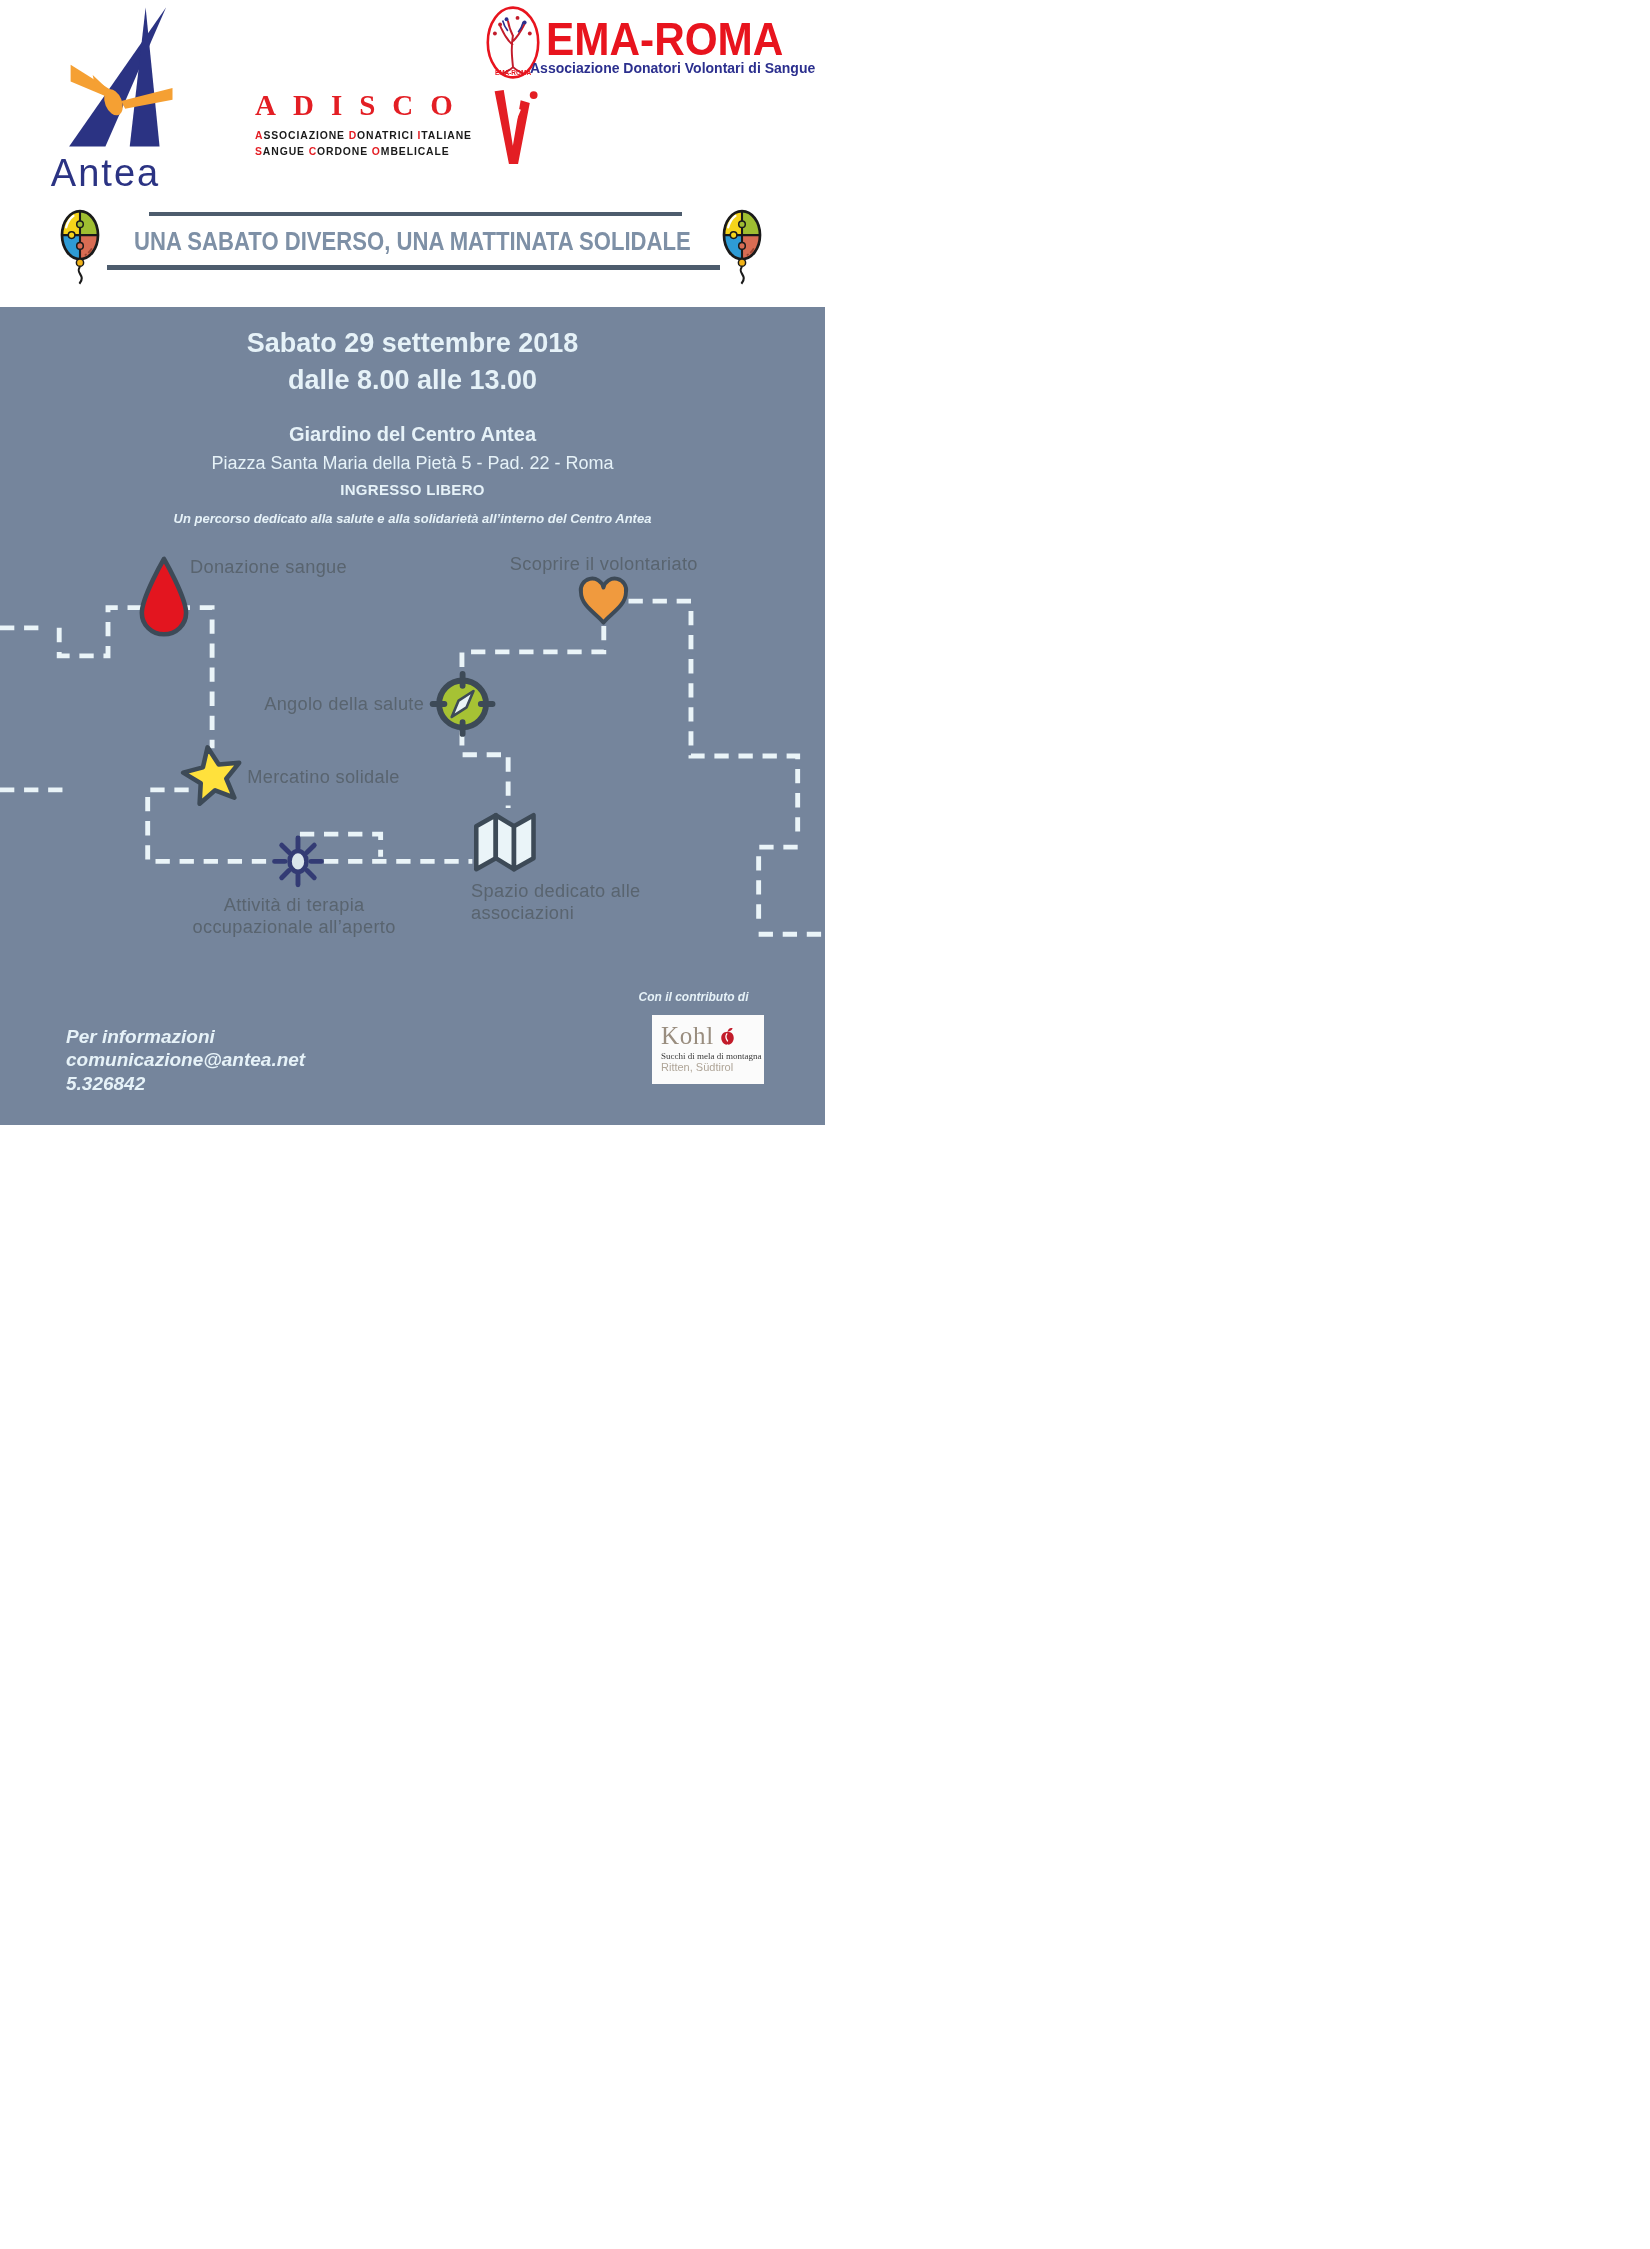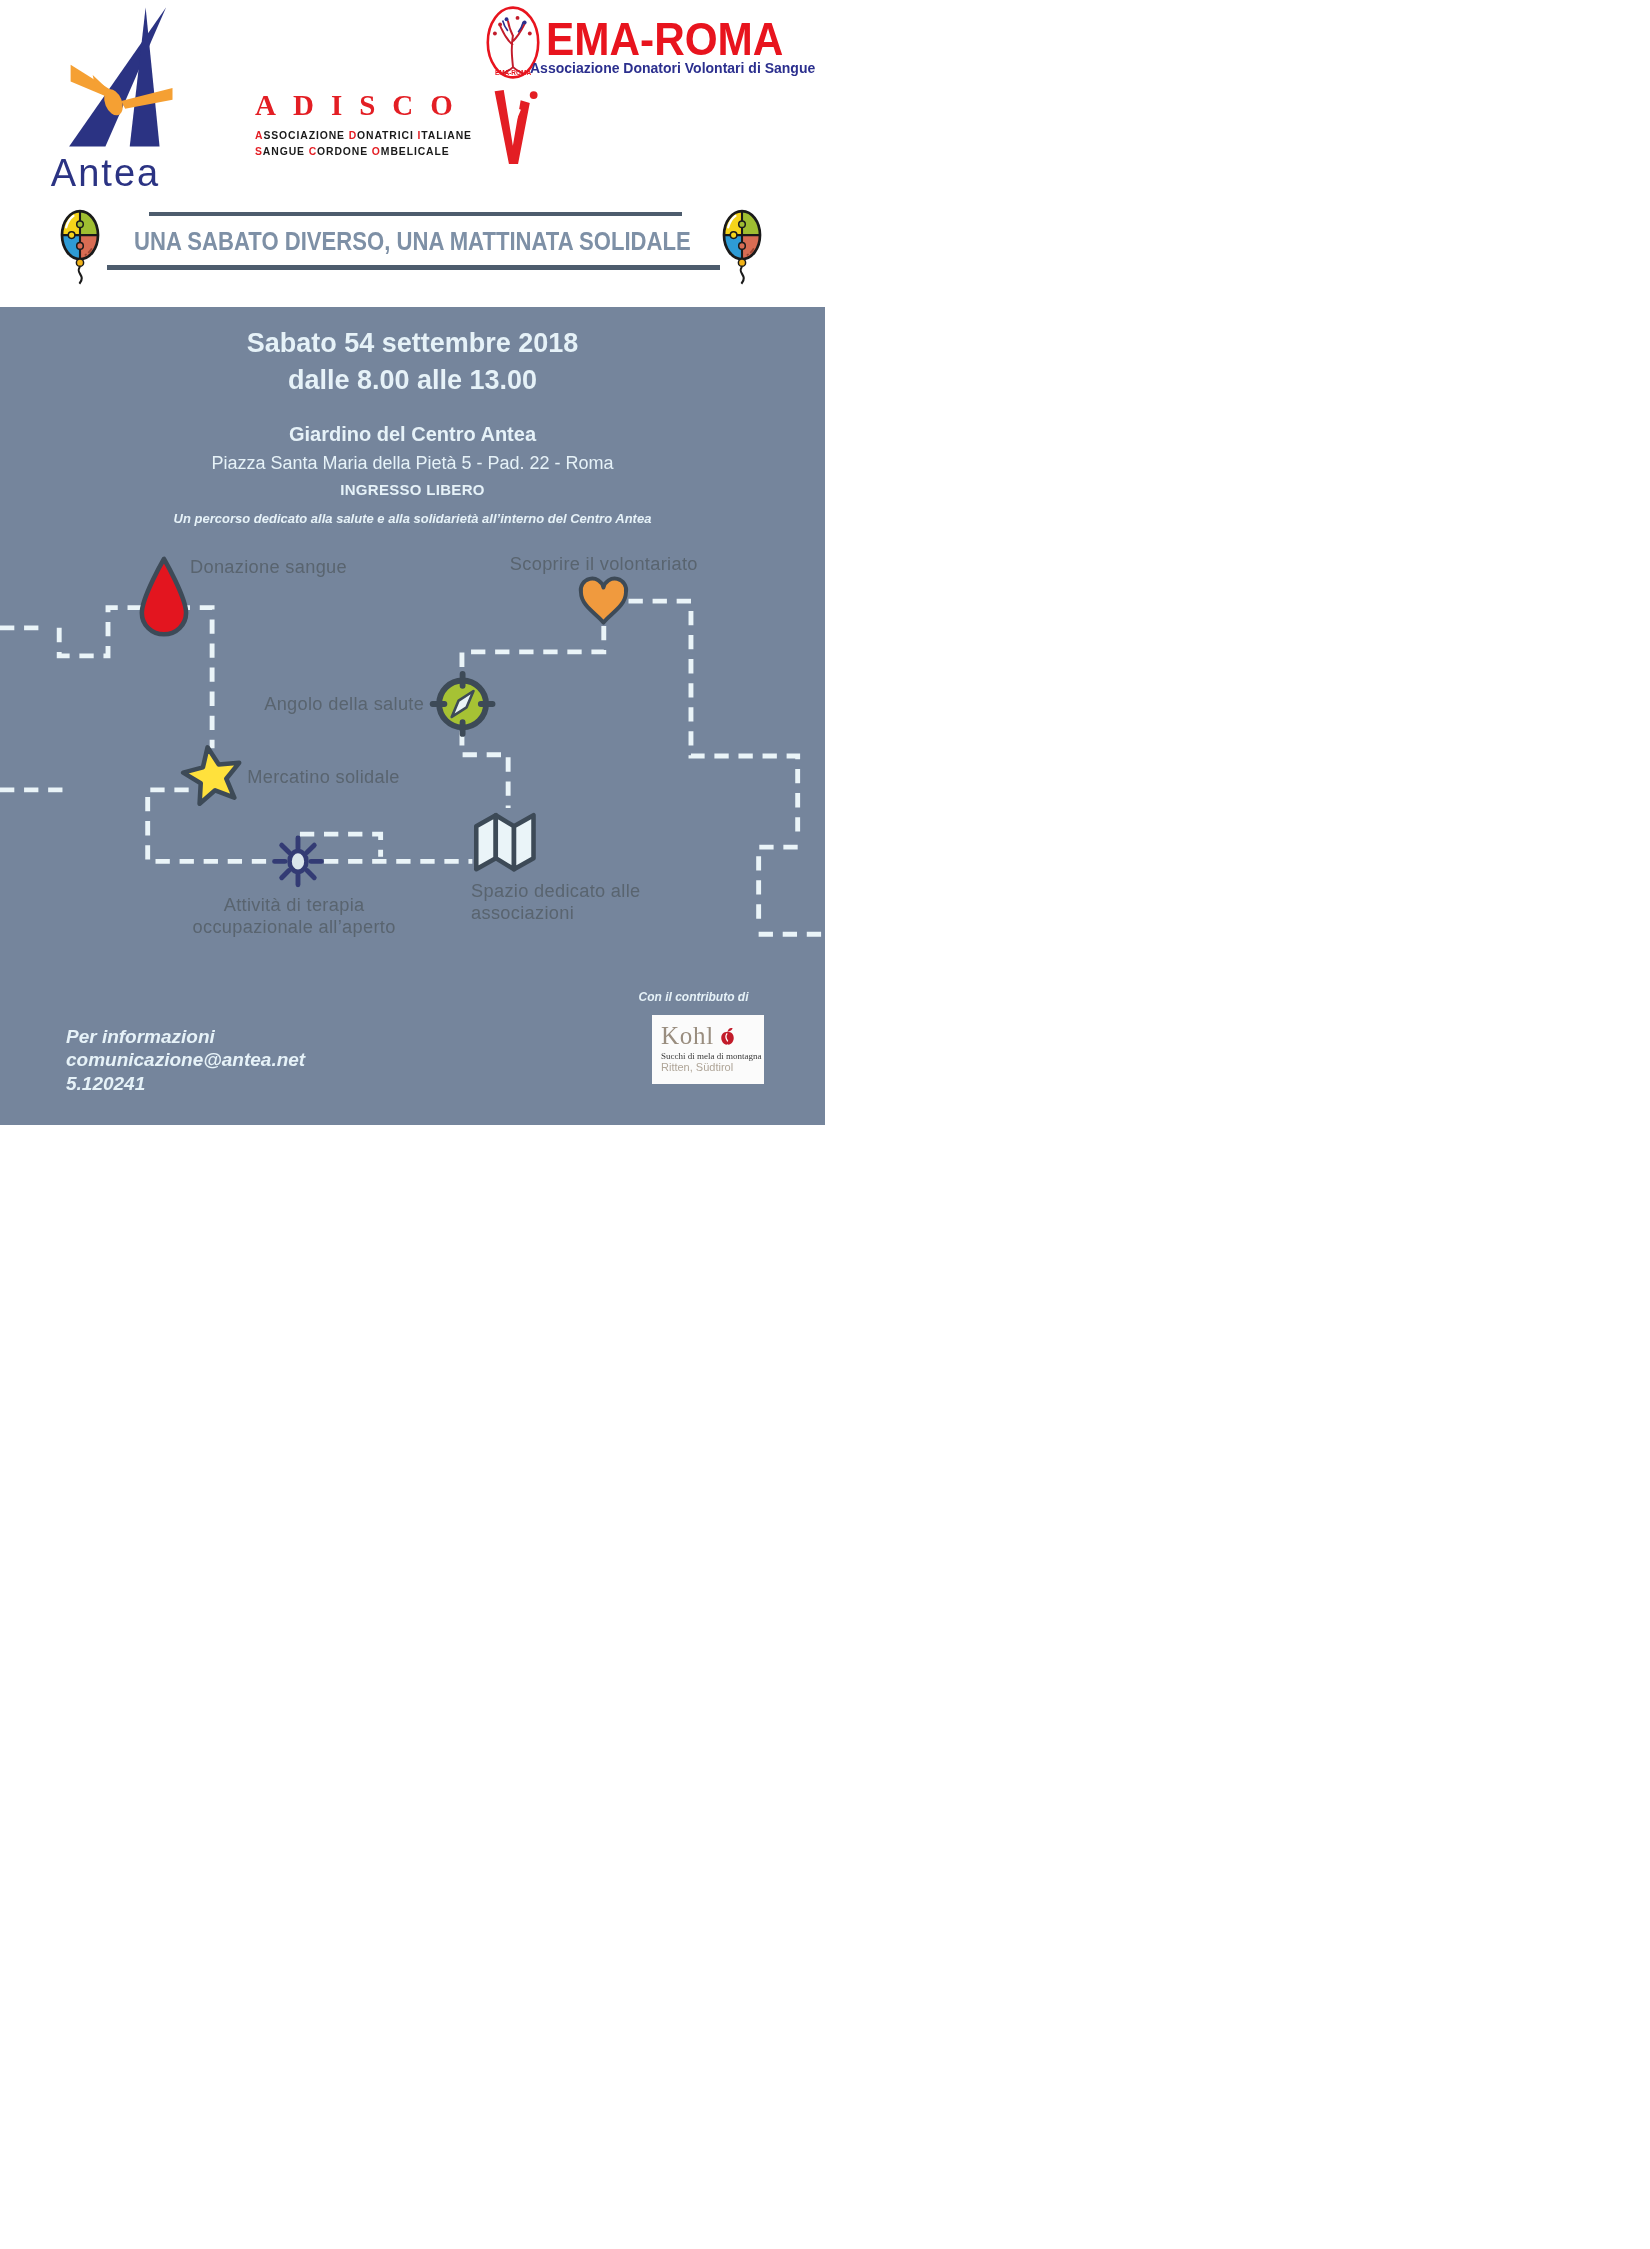--- a/index.html
+++ b/index.html
@@ -142,21 +142,21 @@
     <ellipse cx="35" cy="45" rx="30" ry="40" fill="none" stroke="#1A1A1A" stroke-width="4.5"></ellipse>
     <path d="M12,32 A26,34 0 0 1 24,13" stroke="#fff" stroke-width="4" fill="none" stroke-linecap="round"></path>
     <path d="M54,68 A28,36 0 0 1 44,78" stroke="#9a4632" stroke-width="3" fill="none" stroke-dasharray="7 6" stroke-linecap="round"></path>
     <circle cx="35" cy="91" r="6" fill="#F2B318" stroke="#1A1A1A" stroke-width="2.5"></circle>
     <path d="M35,98 C26,108 46,112 34,126" fill="none" stroke="#1A1A1A" stroke-width="3.5"></path>
   </svg>
 </div>
 
 <div class="panel">
   <div class="centered date-block">
-    <div>Sabato 54 settembre 2018</div>
+    <div>Sabato 29 settembre 2018</div>
     <div>dalle 8.00 alle 13.00</div>
   </div>
   <div class="centered venue">Giardino del Centro Antea</div>
   <div class="centered address">Piazza Santa Maria della Pietà 5 - Pad. 22 - Roma</div>
   <div class="centered admission">INGRESSO LIBERO</div>
   <div class="centered intro">Un percorso dedicato alla salute e alla solidarietà all’interno del Centro Antea</div>
 </div>
 
 <svg class="map-svg" viewBox="0 0 1268 1257">
 
@@ -201,21 +201,21 @@
     </g>
     <ellipse cx="458" cy="852" rx="13" ry="16" fill="#DAE5EB" stroke="var(--sun-navy)" stroke-width="7"></ellipse>
   </g>
   <text class="map-label" x="452" y="928" text-anchor="middle">Attività di terapia</text>
   <text class="map-label" x="452" y="962" text-anchor="middle">occupazionale all’aperto</text>
 </svg>
 
 <div class="info-block">
   <div>Per informazioni</div>
   <div>comunicazione@antea.net</div>
-  <div>5.120241</div>
+  <div>5.326842</div>
 </div>
 
 <div class="contributo">Con il contributo di</div>
 
 <div class="kohl-box">
   <div class="kohl-row">
     <span class="kohl-name">Kohl</span>
     <svg width="17" height="19.5" viewBox="0 0 26 30">
       <path d="M13,9 C5,9 2,16 4,22 C6,28 11,30 13,28 C15,30 20,28 22,22 C24,16 21,9 13,9 Z" fill="var(--apple-red)"></path>
       <path d="M13,9 C14,4 18,2 21,4 C19,8 15,9 13,9 Z" fill="var(--apple-red)"></path>

